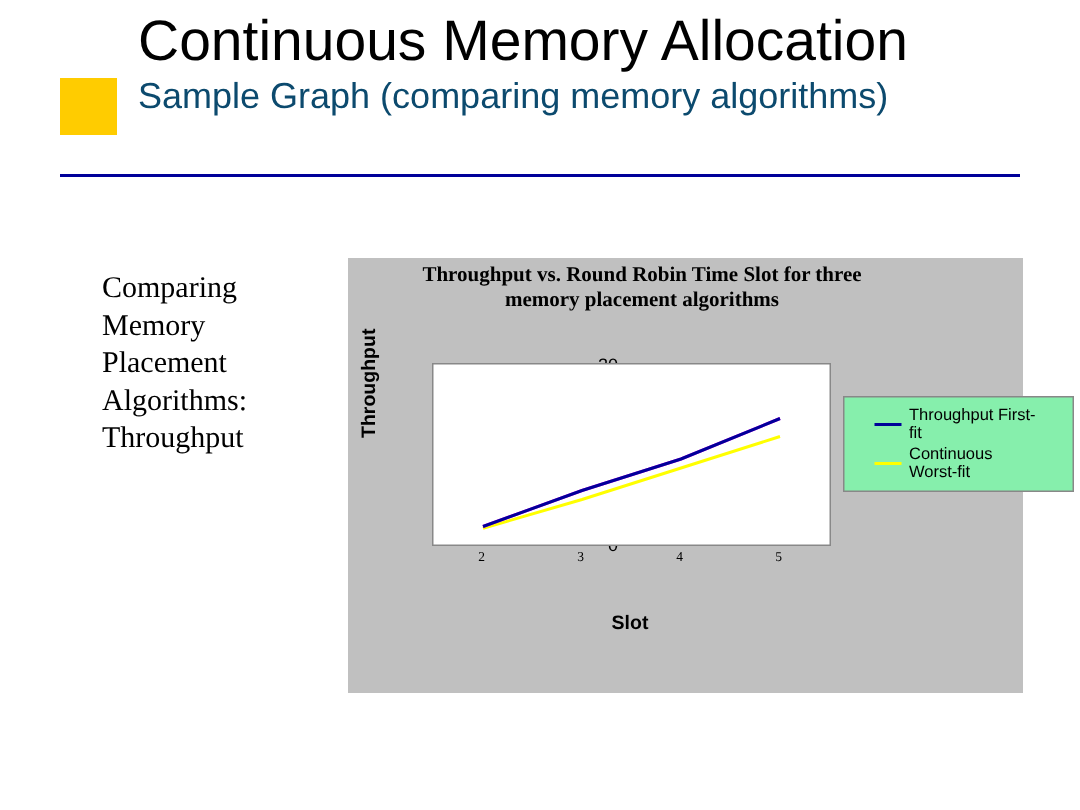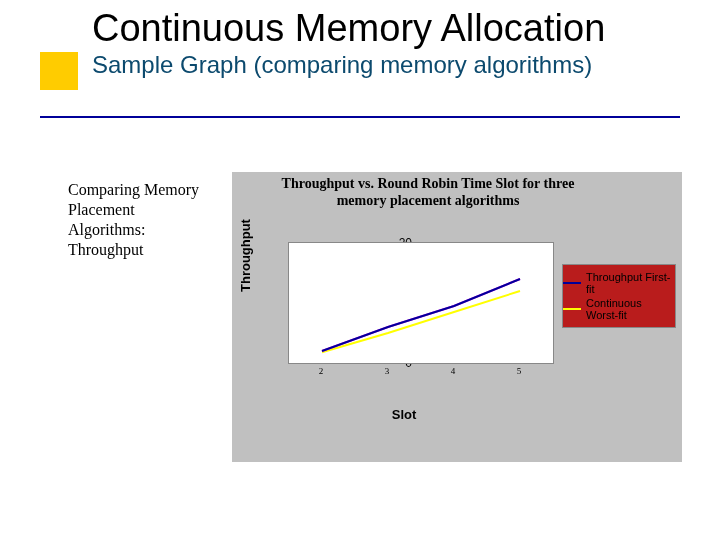--- a/index.html
+++ b/index.html
@@ -50,21 +50,21 @@
     width: 640px;
     height: 2px;
     background: #000099;
   }
   .body-text {
     position: absolute;
     left: 68px;
     top: 180px;
     width: 140px;
     font-family: "Times New Roman", Times, serif;
-    font-size: 16px;
+    font-size: 20px;
     color: #000;
     line-height: 1.25;
   }
   .chart-wrap {
     position: absolute;
     left: 232px;
     top: 172px;
     width: 450px;
     height: 290px;
     background: #c0c0c0;
@@ -96,37 +96,37 @@
     top: 120px;
     font-family: Arial, sans-serif;
     font-weight: bold;
     font-size: 13px;
     color: #000;
     transform: rotate(-90deg);
     transform-origin: left top;
   }
   .xlabel {
     position: absolute;
-    left: 40px;
+    left: 56px;
     top: 235px;
     width: 264px;
     text-align: center;
     font-family: Arial, sans-serif;
     font-weight: bold;
     font-size: 13px;
     color: #000;
   }
   .legend {
     position: absolute;
     left: 330px;
     top: 92px;
     width: 112px;
-    background: #b91c1c;
+    background: #86efac;
     border: 1px solid #888;
-    padding: 4px 0;
+    padding: 4px 20px;
     font-family: Arial, sans-serif;
     font-size: 11px;
     color: #000;
   }
   .legend-item {
     display: flex;
     align-items: center;
     margin: 2px 0;
     line-height: 1.1;
   }

